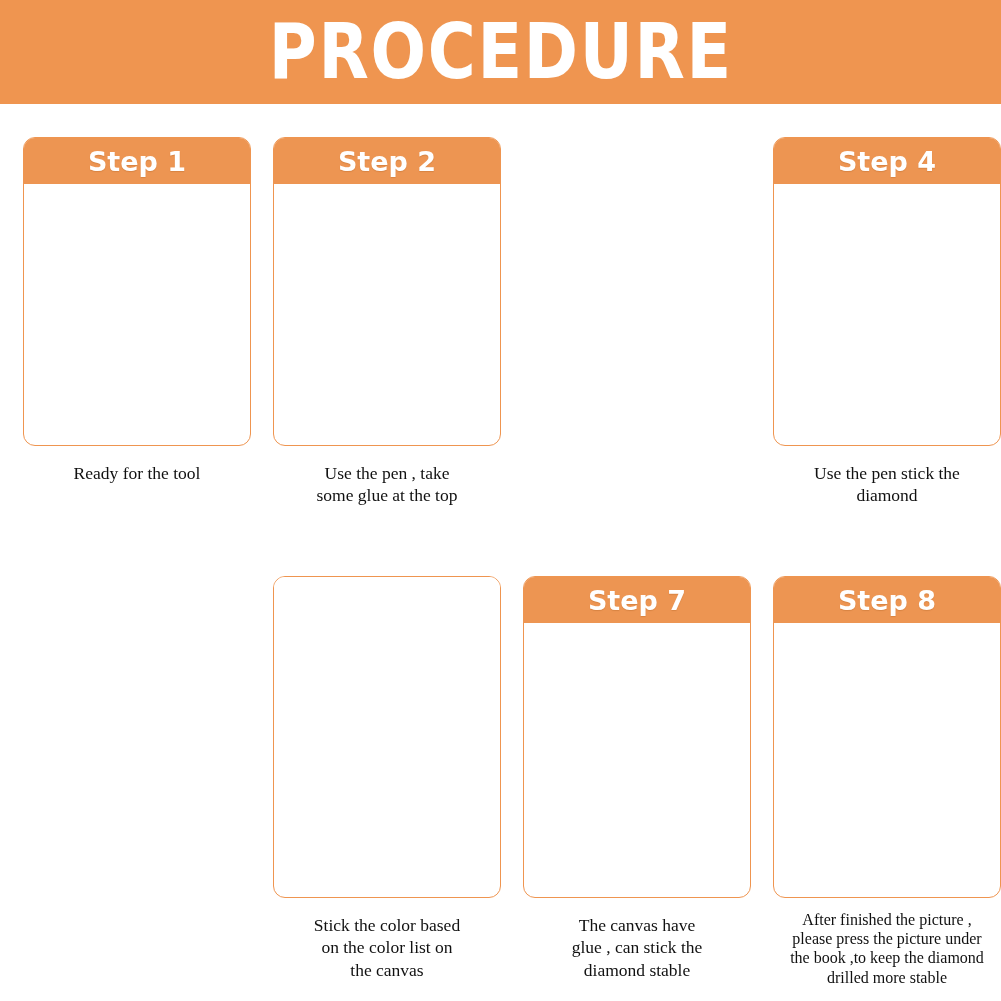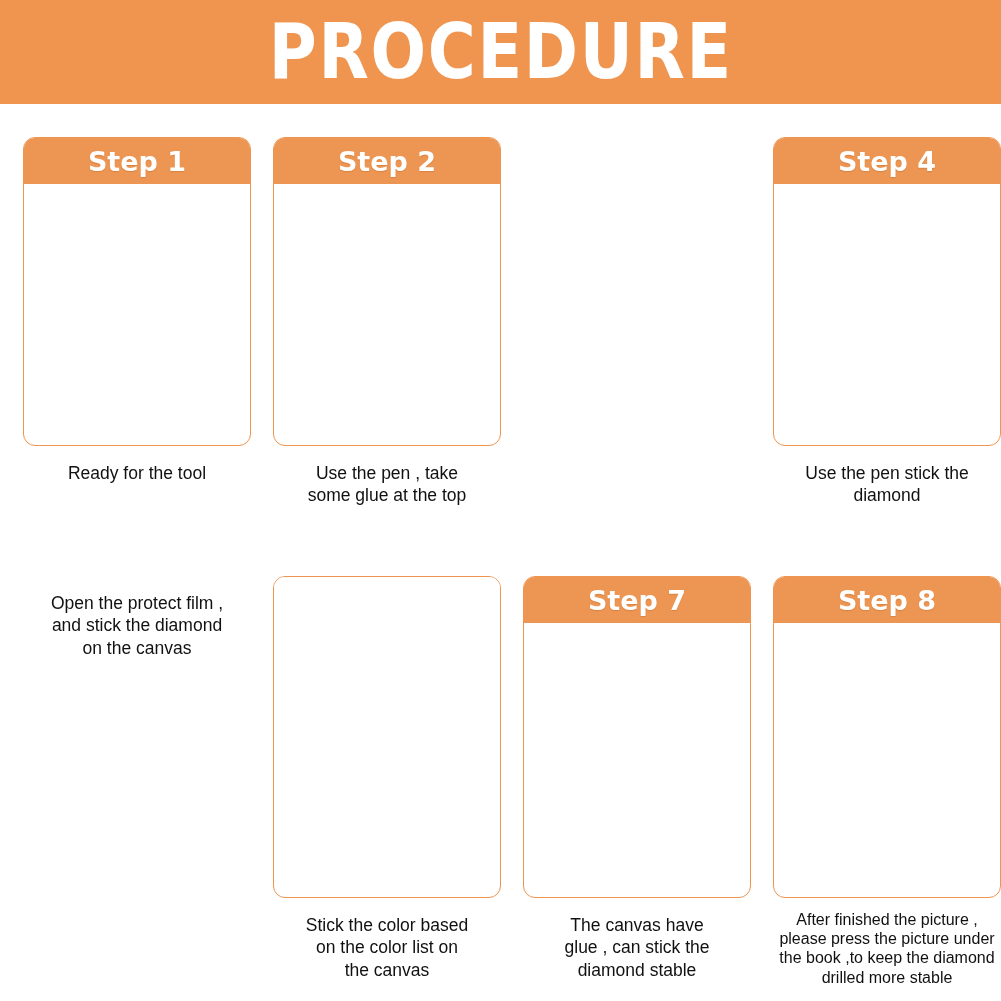--- a/index.html
+++ b/index.html
@@ -67,21 +67,21 @@
 
   .photo { position: relative; flex: 1; width: 100%; overflow: hidden; background: #fff; }
   .photo.pad { padding: 6px; }
   .photo-inner { position: relative; width: 100%; height: 100%; overflow: hidden; }
 
   .caption {
     margin-top: 16px;
     width: 235px;
     text-align: center;
     color: #111111;
-    font-family: Liberation Sans, sans-serif;
+    font-family: Liberation Serif, serif;
     font-size: 17.5px;
     line-height: 1.28;
     white-space: pre-line;
   }
   .caption.small { font-size: 16px; line-height: 1.2; width: 245px; margin-top: 12px; }
 
   
   .sc { position: absolute; }
 
   
@@ -177,23 +177,20 @@
         </div>
       </div>
       <div class="caption">Use the pen stick the
 diamond</div>
     </div>
   </div>
 
   <div class="grid-row row2">
 
     <div class="cell">
-      <div class="caption">Open the protect film ,
-and stick the diamond
-on the canvas</div>
     </div>
 
     <div class="cell">
       <div class="card r2">
         <div class="photo pad">
           <div class="photo-inner">
             <div class="sc chart-photo"></div>
             <div class="chart-tilt">
               <div class="chart-paper"></div>
 

